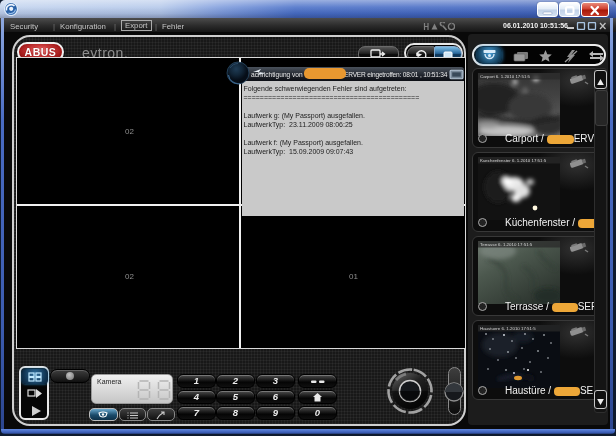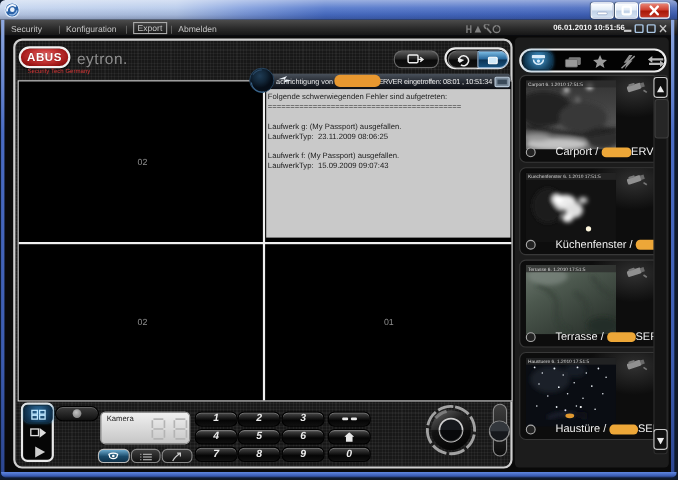--- a/index.html
+++ b/index.html
@@ -16,35 +16,35 @@
 #wmin{left:537px;width:19px;background:linear-gradient(#ffffff,#e4edf8 45%,#c2d2e8 55%,#d4e2f2);}
 #wmax{left:559px;width:19px;background:linear-gradient(#ffffff,#e4edf8 45%,#c2d2e8 55%,#d4e2f2);}
 #wclose{left:581px;width:26px;background:linear-gradient(#e98a7a,#d04030 45%,#a81808 55%,#c23525);}
 
 #menubar{position:absolute;left:0;top:18px;width:616px;height:14px;
  background:linear-gradient(#4c4c4c,#2b2b2b 55%,#161616);}
 #menubar .mi{position:absolute;top:3.5px;font-size:7.8px;color:#c4c4c4;}
 
 #appbg{position:absolute;left:4px;top:32px;width:608px;height:397px;background:#090909;}
 
-#mainpanel{position:absolute;left:8px;top:3px;width:450px;height:387px;border:2px solid #cfcfcf;border-radius:8px;
+#mainpanel{position:absolute;left:8px;top:3px;width:450px;height:387px;border:2px solid #cfcfcf;border-radius:18px;
  background:#181818;
  background-image:repeating-linear-gradient(0deg,rgba(255,255,255,.045) 0 1px,transparent 1px 3px),repeating-linear-gradient(90deg,rgba(255,255,255,.045) 0 1px,transparent 1px 3px);}
 
 #abus{position:absolute;left:3px;top:5px;width:43px;height:16px;border:2px solid #f2f2f2;border-radius:11px;
  background:radial-gradient(ellipse at 50% 42%,#f09090 0%,#d04040 35%,#a01818 70%,#700808 100%);
  box-shadow:0 1px 2px #000;}
 #abus span{position:absolute;left:0;right:0;top:1.5px;text-align:center;font-size:10.5px;font-weight:bold;color:#fff;letter-spacing:0.5px;text-shadow:0 0 2px #700;}
 #stg{position:absolute;left:11px;top:24.5px;font-size:5.5px;color:#d83838;}
-#eytron{position:absolute;left:56px;top:8px;font-size:14px;color:#8e8e8e;letter-spacing:0.5px;}
+#eytron{position:absolute;left:68px;top:8px;font-size:14px;color:#8e8e8e;letter-spacing:0.5px;}
 
 .hbtn{position:absolute;border-radius:7px;background:linear-gradient(#585858,#222 45%,#0a0a0a 55%,#111);border:1px solid #6a6a6a;}
 #hgrp{position:absolute;left:390px;top:6px;width:55px;height:16px;border:2px solid #e8e8e8;border-radius:10px;background:#000;}
 
-#grid{position:absolute;left:2px;top:36px;width:448px;height:290px;border:1px solid #dadada;background:#000;}
+#grid{position:absolute;left:2px;top:20px;width:448px;height:290px;border:1px solid #dadada;background:#000;}
 .vlabel{position:absolute;color:#8f8f8f;font-size:8px;}
 #vdiv{position:absolute;left:222px;top:0;width:2px;height:100%;background:#f0f0f0;}
 #hdiv{position:absolute;left:0;top:146px;width:100%;height:2px;background:#f0f0f0;}
 
 #popup{position:absolute;left:228px;top:30px;width:222px;height:149px;}
 #pophdr{position:absolute;left:0;top:0;width:100%;height:14px;background:linear-gradient(#4a525c,#20242c 60%,#0c0e14);border-radius:3px 3px 0 0;}
 #pophdr .ptxt{position:absolute;left:12px;top:3.5px;font-size:6.6px;color:#e8e8e8;white-space:nowrap;}
 #popbody{position:absolute;left:0;top:14px;width:222px;height:135px;background:#c9c9c9;}
 #popbody pre{margin:3px 0 0 1.5px;font-family:"Liberation Sans",sans-serif;font-size:7px;line-height:9px;color:#1c1c1c;}
 
@@ -88,21 +88,21 @@
       </svg></div>
 </div>
 
 <div id="menubar">
   <span class="mi" style="left:10px">Security</span>
   <span class="mi" style="left:53px;color:#777">|</span>
   <span class="mi" style="left:60px">Konfiguration</span>
   <span class="mi" style="left:114px;color:#777">|</span>
   <span class="mi" style="left:121px;border:1px solid #aaa;padding:0 3px;top:2px">Export</span>
   <span class="mi" style="left:155px;color:#777">|</span>
-  <span class="mi" style="left:162px">Abmelden</span>
+  <span class="mi" style="left:162px">Fehler</span>
 
   <svg class="abs" style="left:423px;top:3.5px" width="32" height="9" viewBox="0 0 32 9">
     <path d="M1.5 1 v7 M5 1 v7 M1.5 4.5 h3.5" stroke="#808080" stroke-width="1.2" fill="none"></path>
     <path d="M8.5 7.5 L11.5 1.5 L14.5 7.5 Z" fill="#808080"></path>
     <path d="M19.5 3.5 l4 4.5" stroke="#808080" stroke-width="1.7"></path>
     <path d="M21.5 1.2 a2.1 2.1 0 1 0 -2.6 2.6" stroke="#808080" stroke-width="1.5" fill="none"></path>
     <circle cx="28.5" cy="4.5" r="3.1" fill="none" stroke="#808080" stroke-width="1.3"></circle>
     <path d="M28.5 1.4 v3" stroke="#3a3a3a" stroke-width="1.2"></path>
   </svg>
   <span class="mi" style="left:503px;top:4px;color:#f2f2f2;font-size:7px;font-weight:bold">06.01.2010 10:51:56</span>

